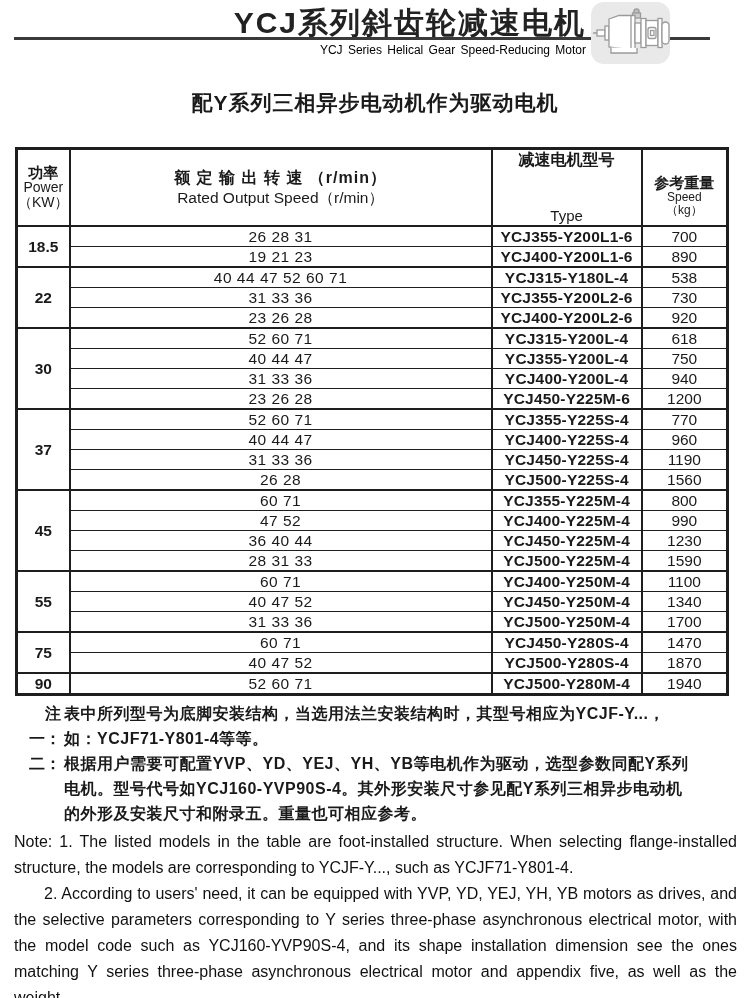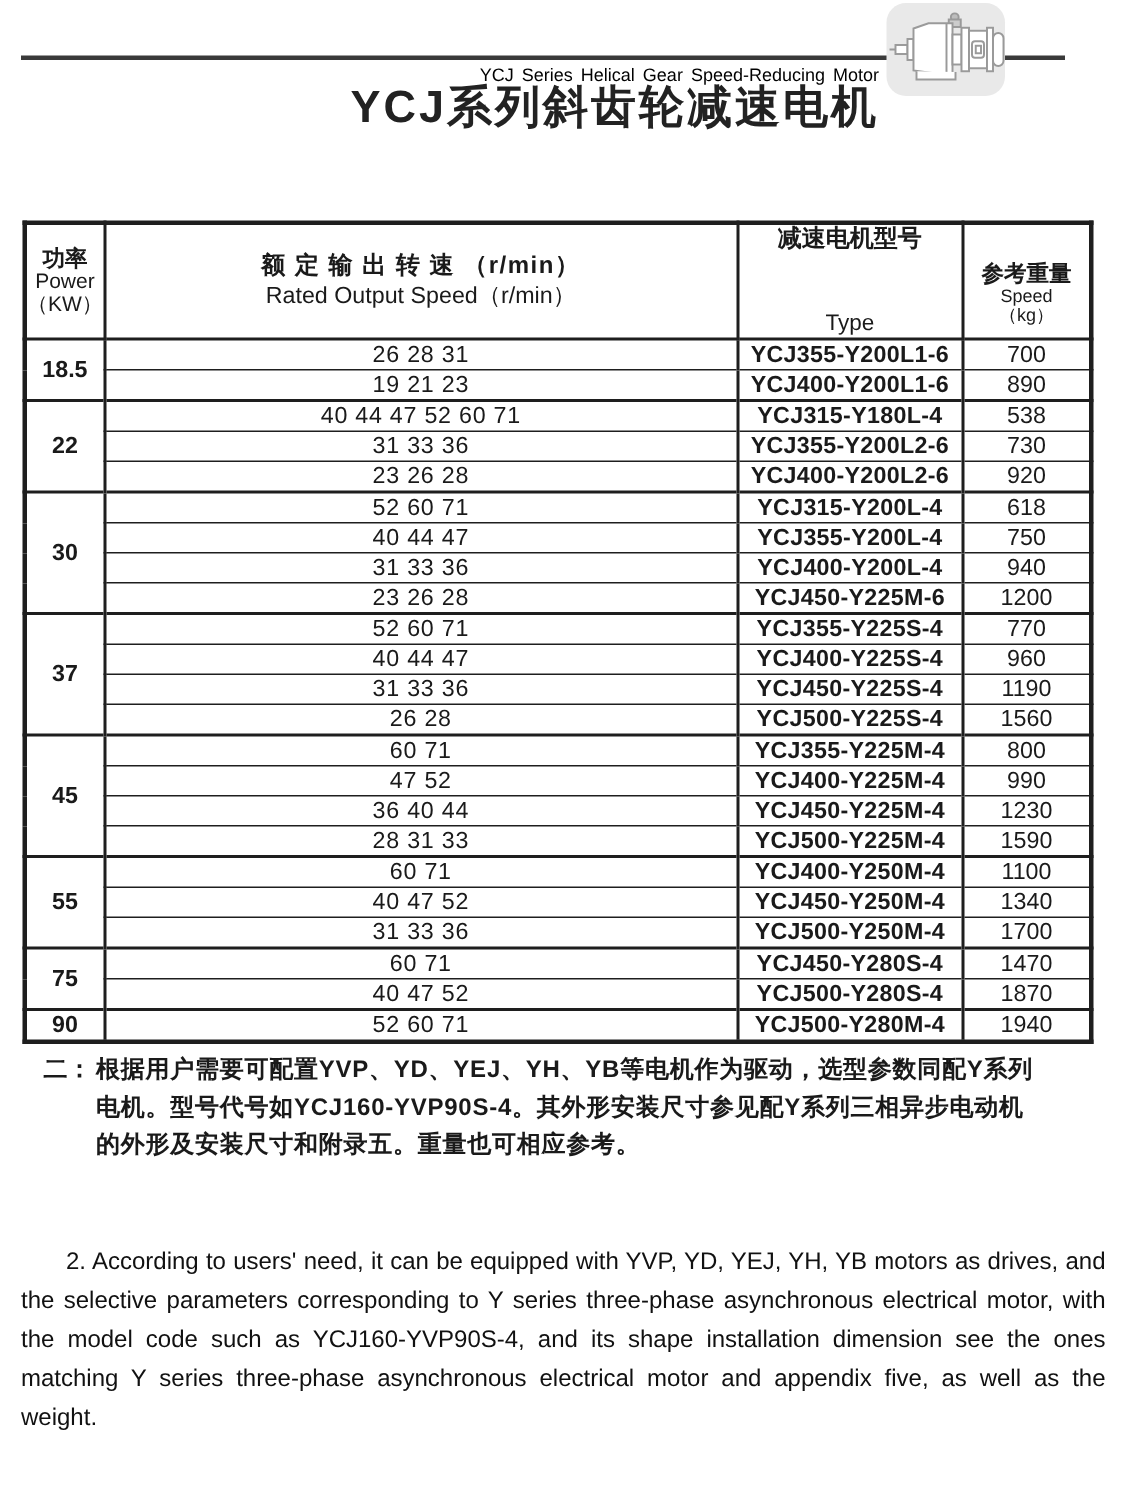--- a/index.html
+++ b/index.html
@@ -7,21 +7,21 @@
     width:750px; height:998px; position:relative;
     background:#ffffff; color:#1a1a1a;
     font-family:"Liberation Sans","DejaVu Sans",sans-serif;
     overflow:hidden;
   }
 
   
   .title-cn {
     position:absolute; top:3px; right:164px;
     font-size:30px; font-weight:bold; letter-spacing:2px;
-    color:#222; white-space:nowrap;margin-top:48px;
+    color:#222; white-space:nowrap;
   }
   .header-rule {
     position:absolute; left:14px; top:37px;
     width:696px; height:2.5px; background:#3a3a3a;
   }
   .title-en {
     position:absolute; top:43px; right:164px;
     font-size:12px; color:#000000; white-space:nowrap; word-spacing:2px;
   }
   .icon-box {
@@ -99,20 +99,21 @@
       <rect x="50" y="16.5" width="5" height="29" fill="#ffffff"></rect>
       <rect x="55" y="18.5" width="12" height="25" fill="#ffffff"></rect>
       <rect x="57" y="25.5" width="8" height="11" rx="2" fill="#ffffff"></rect>
       <rect x="59.5" y="28.5" width="3.5" height="5" fill="#ffffff"></rect>
       <rect x="67" y="16.5" width="4" height="29" fill="#ffffff"></rect>
       <rect x="71" y="20" width="7" height="22" rx="3.5" fill="#ffffff"></rect>
     </svg>
   </div>
 
   <div class="section-titles">
+    <div class="section-cn">配Y系列三相异步电动机作为驱动电机</div>
   </div>
 
   <table class="spec-table">
     <colgroup>
       <col style="width:48px">
       <col style="width:422px">
       <col style="width:150px">
       <col style="width:86px">
     </colgroup>
     <thead>
@@ -259,24 +260,30 @@
           <td class="cell-power group-start" rowspan="1">90</td>
           <td class="cell-speed group-start">52 60 71</td>
           <td class="cell-type group-start">YCJ500-Y280M-4</td>
           <td class="cell-mass group-start">1940</td>
         </tr>
       </tbody>
   </table>
 
   <div class="notes-cn">
     <div class="note-row">
+      <div class="note-label">注一：</div>
+      <div class="note-text">表中所列型号为底脚安装结构，当选用法兰安装结构时，其型号相应为YCJF-Y...，
+如：YCJF71-Y801-4等等。</div>
+    </div>
+    <div class="note-row">
       <div class="note-label">二：</div>
       <div class="note-text">根据用户需要可配置YVP、YD、YEJ、YH、YB等电机作为驱动，选型参数同配Y系列
 电机。型号代号如YCJ160-YVP90S-4。其外形安装尺寸参见配Y系列三相异步电动机
 的外形及安装尺寸和附录五。重量也可相应参考。</div>
     </div>
   </div>
 
   <div class="notes-en">
+    <p class="p1">Note: 1. The listed models in the table are foot-installed structure. When selecting flange-installed structure, the models are corresponding to YCJF-Y..., such as YCJF71-Y801-4.</p>
     <p class="p2">2. According to users' need, it can be equipped with YVP, YD, YEJ, YH, YB motors as drives, and the selective parameters corresponding to Y series three-phase asynchronous electrical motor, with the model code such as YCJ160-YVP90S-4, and its shape installation dimension see the ones matching Y series three-phase asynchronous electrical motor and appendix five, as well as the weight.</p>
   </div>
 
 </div>
 
 </body></html>

